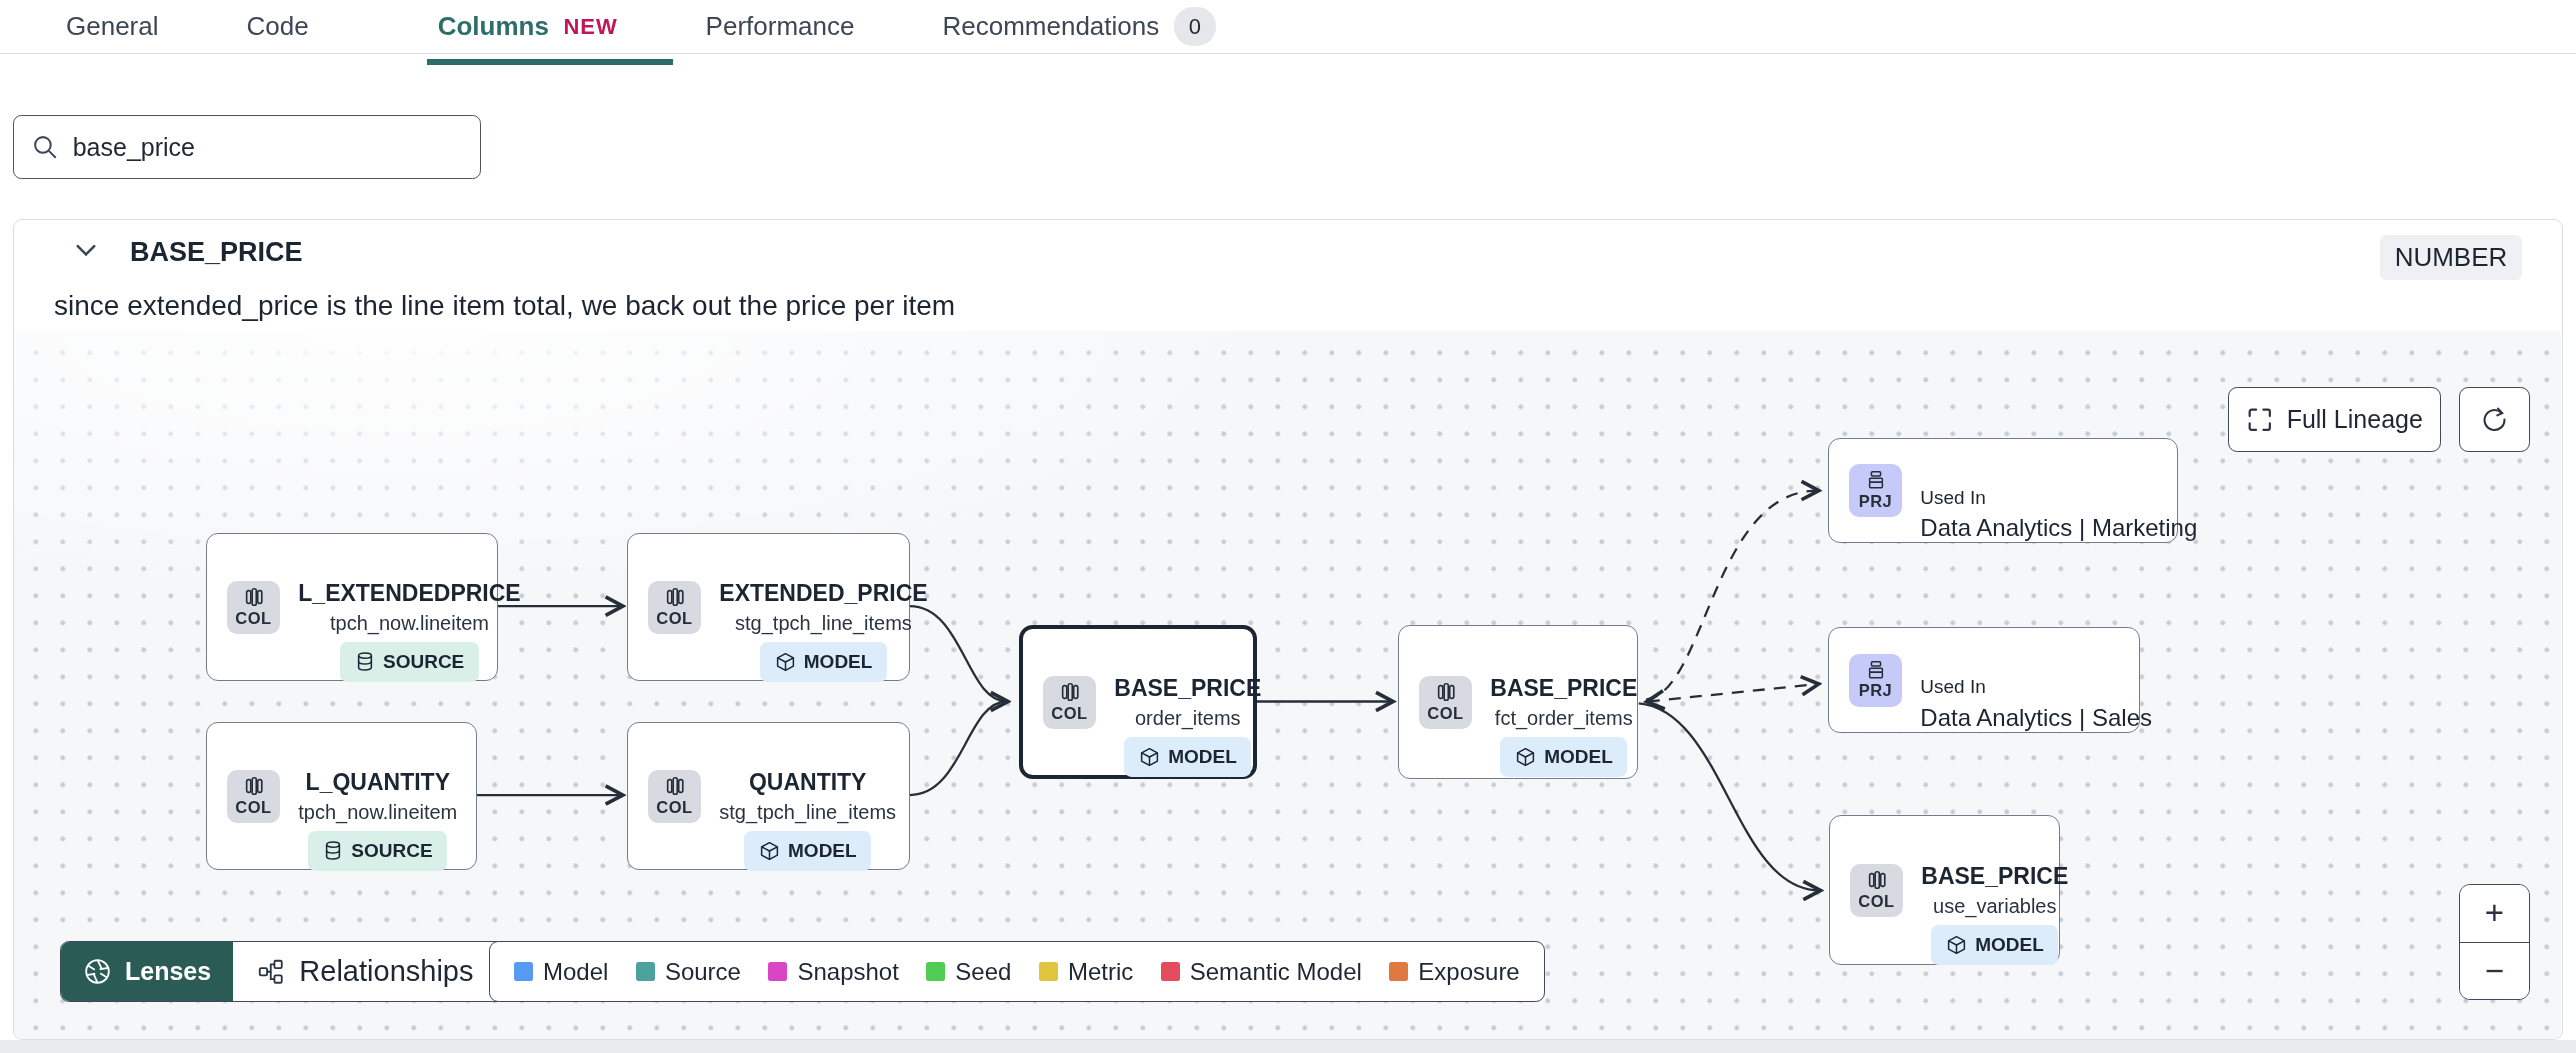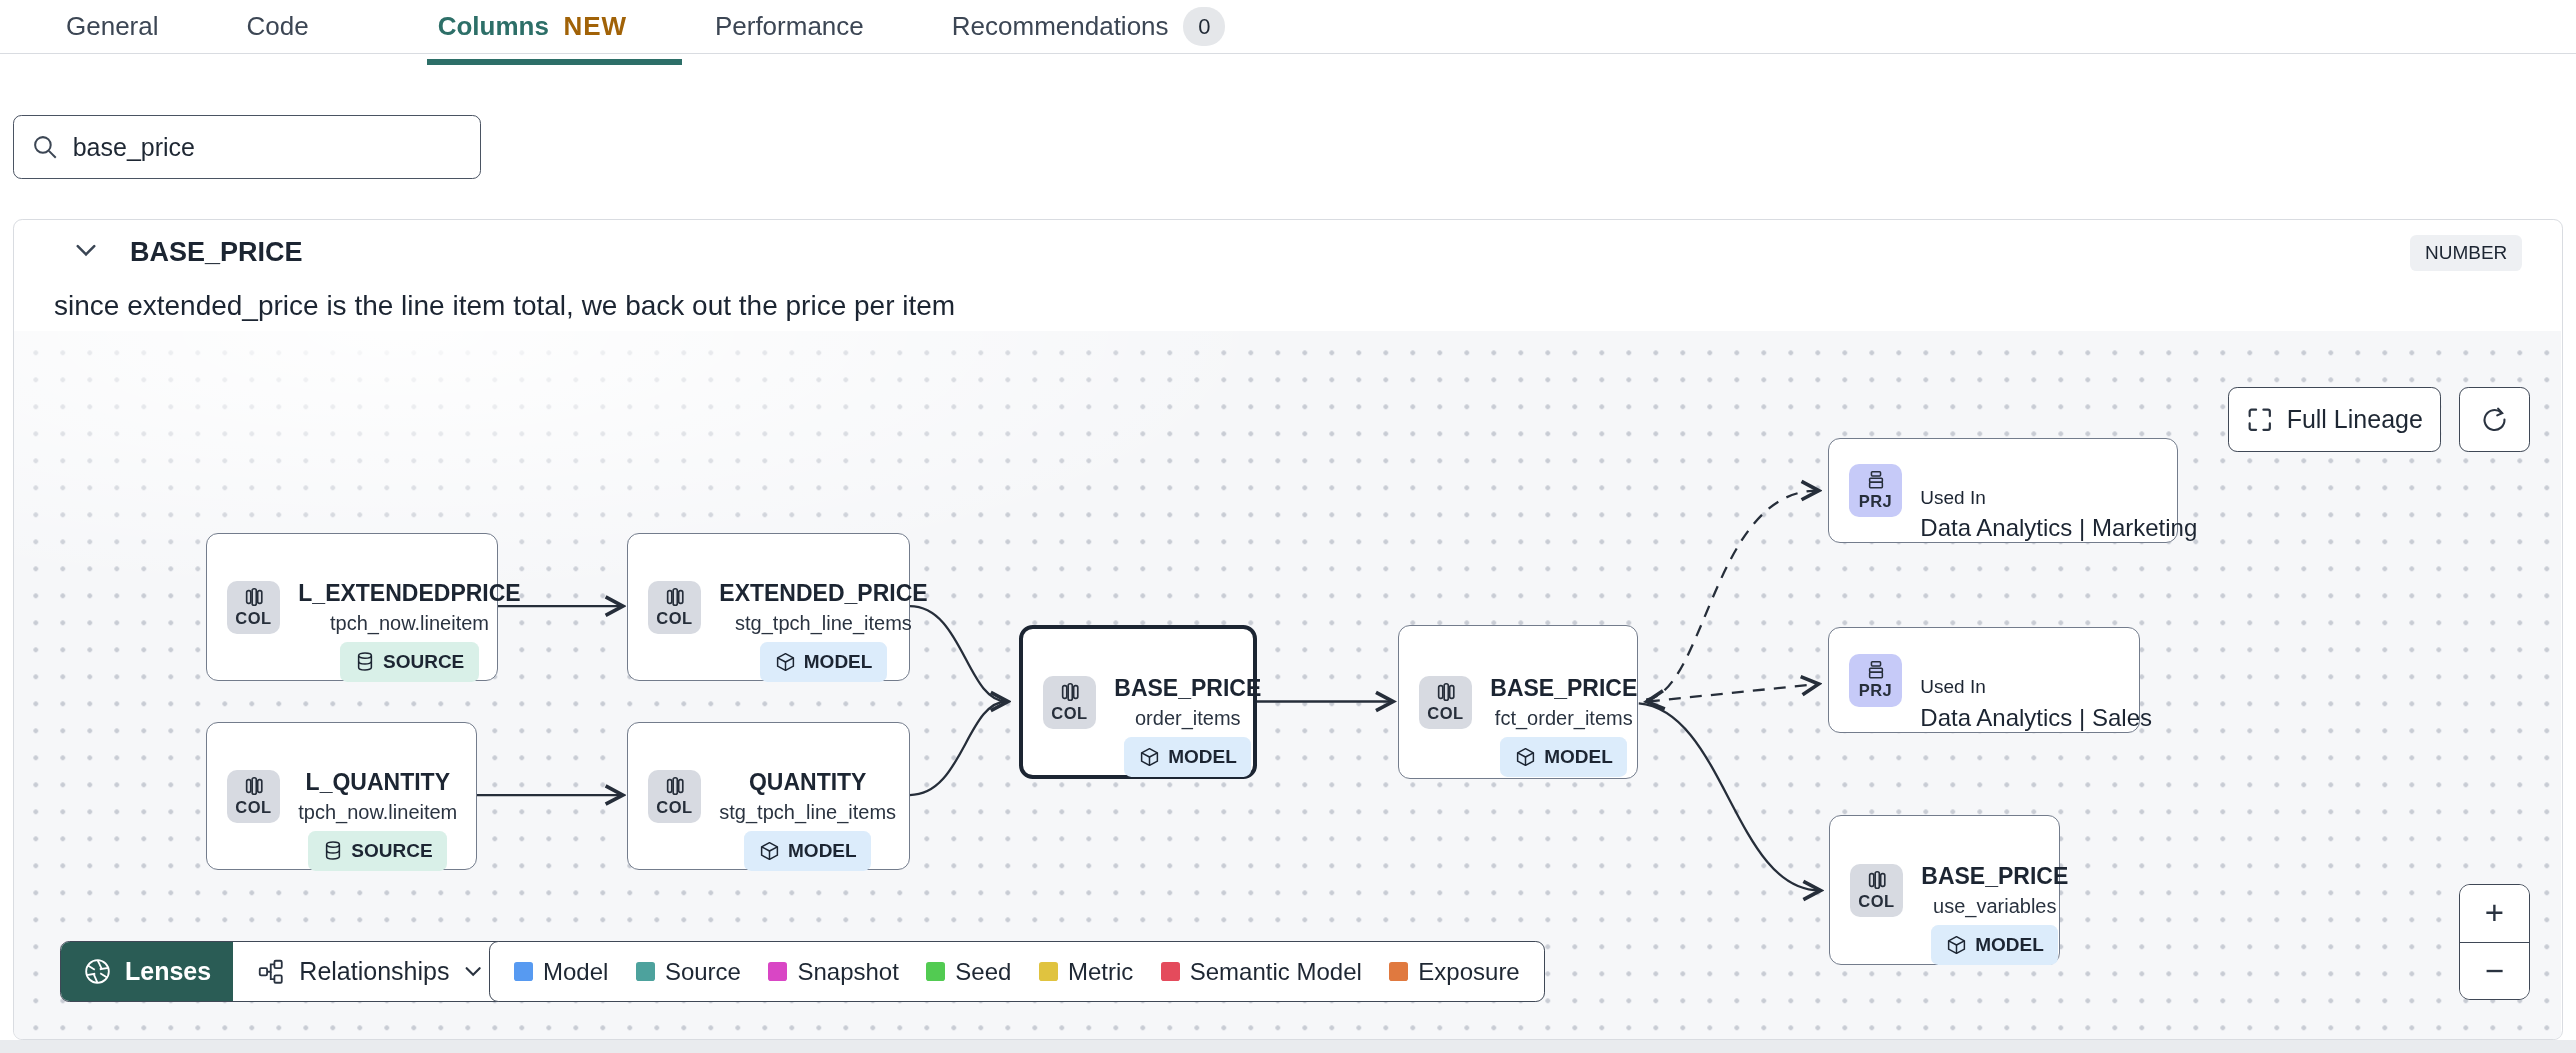--- a/index.html
+++ b/index.html
@@ -7,39 +7,39 @@
               font-family:"Liberation Sans", sans-serif; color:#1e2733; }
 
   
   .tabbar { position:relative; height:54px; border-bottom:1.8px solid #d9dce1;
             display:flex; align-items:center; padding-left:66px; gap:88px; background:#fff; }
   .tab { position:relative; display:flex; align-items:center; gap:14.7px; height:73px;
          font-size:26px; font-weight:500; color:#3c4654; cursor:pointer; }
   .tab.active { color:#2d6f68; font-weight:700;margin-left:41px; }
   .tab.active::after { content:""; position:absolute; left:-11px; right:-55px; bottom:-1.8px;
                        height:5.5px; background:#2d6f68; }
-  .tab .new { color:#a16207; font-size:26px; font-weight:700; letter-spacing:0.9px; }
+  .tab .new { color:#be185d; font-size:22px; font-weight:700; letter-spacing:0.9px; }
   .tab .cnt { background:#e5e7ea; color:#1e2733; font-size:22px; font-weight:500;
               min-width:42px; height:39px; border-radius:19px; display:flex;
               align-items:center; justify-content:center; padding:0 11px; }
 
   
   .search { position:absolute; left:13px; top:115px; width:468px; height:64px;
             border:1.8px solid #4a5362; border-radius:8.3px; background:#fff;
             display:flex; align-items:center; padding:0 16.5px; gap:14.7px; }
   .search input { border:none; outline:none; flex:1; font-size:25px; color:#1e2733;
                   font-family:"Liberation Sans", sans-serif; background:transparent; }
 
   
   .card { position:absolute; left:13px; top:219px; width:2550px; height:821px;
           border:1.8px solid #d9dce1; border-radius:9.2px; background:#fff; overflow:hidden; }
   .card-chevron { position:absolute; left:61px; top:22px; color:#3a4554; }
   .card-title { position:absolute; left:116px; top:16.5px; font-size:27px; font-weight:700; color:#1c2532; }
   .type-badge { position:absolute; right:40px; top:14.7px; background:#eef0f3; color:#1c2532;
-                border-radius:6.4px; padding:7.3px 14.7px; font-size:19px; }
+                border-radius:6.4px; padding:7.3px 14.7px; font-size:26px; }
   .card-desc { position:absolute; left:40px; top:70px; font-size:28px; color:#1c2532; }
 
   
   .canvas { position:absolute; left:0; top:111px; width:2547px; height:708px;
             background-color:#f6f7f9;
             background-image:radial-gradient(#c8ccd4 2px, rgba(200,204,212,0) 2.7px);
             background-size:27px 27px; background-position:8.3px 8.3px; }
   .canvas .sheen { position:absolute; inset:0; pointer-events:none;
             background:radial-gradient(1284px 385px at 15% 0%, rgba(255,255,255,.9), rgba(255,255,255,0) 70%); }
   svg.edges { position:absolute; left:0; top:0; width:2547px; height:708px; }
@@ -77,21 +77,21 @@
   .zoomctl .zbtn { flex:1; display:flex; align-items:center; justify-content:center;
                    font-size:33px; color:#2a3340; cursor:pointer; background:#fff; border:none;
                    font-family:"Liberation Sans", sans-serif; }
   .zoomctl .zbtn:first-child { border-bottom:1.8px solid #3f4856; }
 
   .toolbar { position:absolute; left:46px; top:610px; height:61px; display:flex;
              border:1.8px solid #3f4856; border-radius:9.2px; overflow:hidden; background:#fff; }
   .lenses { background:#2a5c55; color:#fff; display:flex; align-items:center; gap:13px;
             padding:0 22px; font-size:25px; font-weight:600; cursor:pointer; }
   .relationships { display:flex; align-items:center; gap:14.7px; padding:0 24px;
-                   font-size:25px; color:#1e2733; cursor:pointer; background:#fff; }
+                   font-size:29px; color:#1e2733; cursor:pointer; background:#fff; }
 
   .legend { position:absolute; left:475px; top:610px; height:61px; display:flex; align-items:center;
             gap:27.5px; padding:0 24px; background:#fff; border:1.8px solid #3f4856; border-radius:9.2px; }
   .litem { display:flex; align-items:center; gap:10px; font-size:24px; color:#1e2733; }
   .sw { width:19px; height:19px; border-radius:2.8px; display:inline-block; }
 
   .bottom-strip { position:absolute; left:0; top:1040px; width:2576px; height:13px; background:#e9ebee; }
 </style>
 </head>
 <body>

